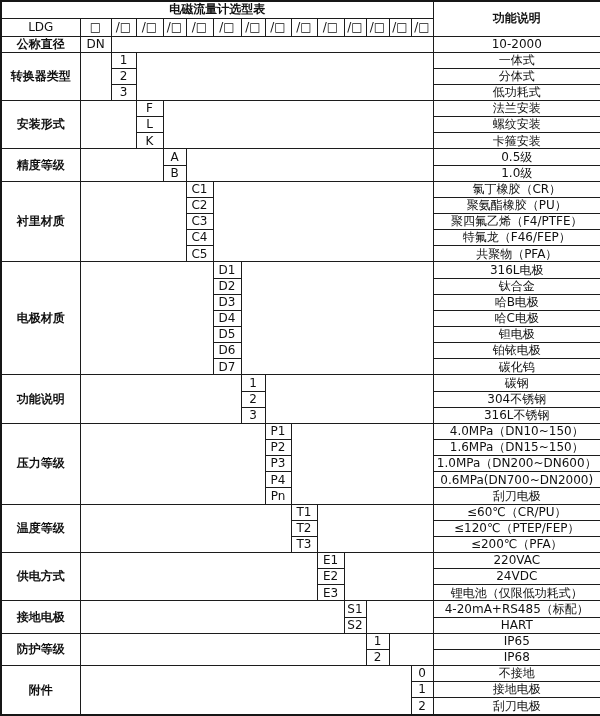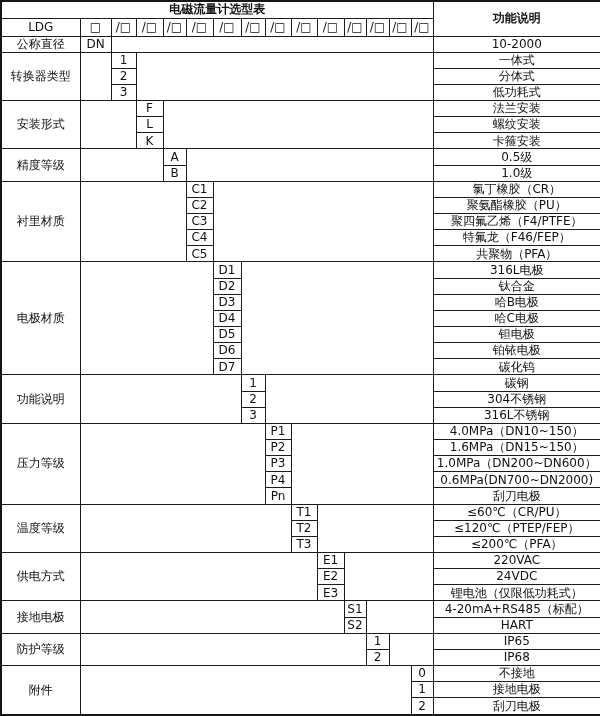--- a/index.html
+++ b/index.html
@@ -35,20 +35,21 @@
   td.title-cell {
     font-size: 14px;
     font-weight: bold;
   }
   td.fn-header-cell {
     font-size: 13px;
     font-weight: bold;
   }
   td.cat-label-cell {
     font-size: 13px;
+    font-weight: bold;
   }
   td.model-cell {
     text-align: left;
     padding-left: 4px;
     font-size: 13px;
     margin-left: 32px;
   }
   td.slot-cell, td.box-cell {
     font-size: 12px;
   }

